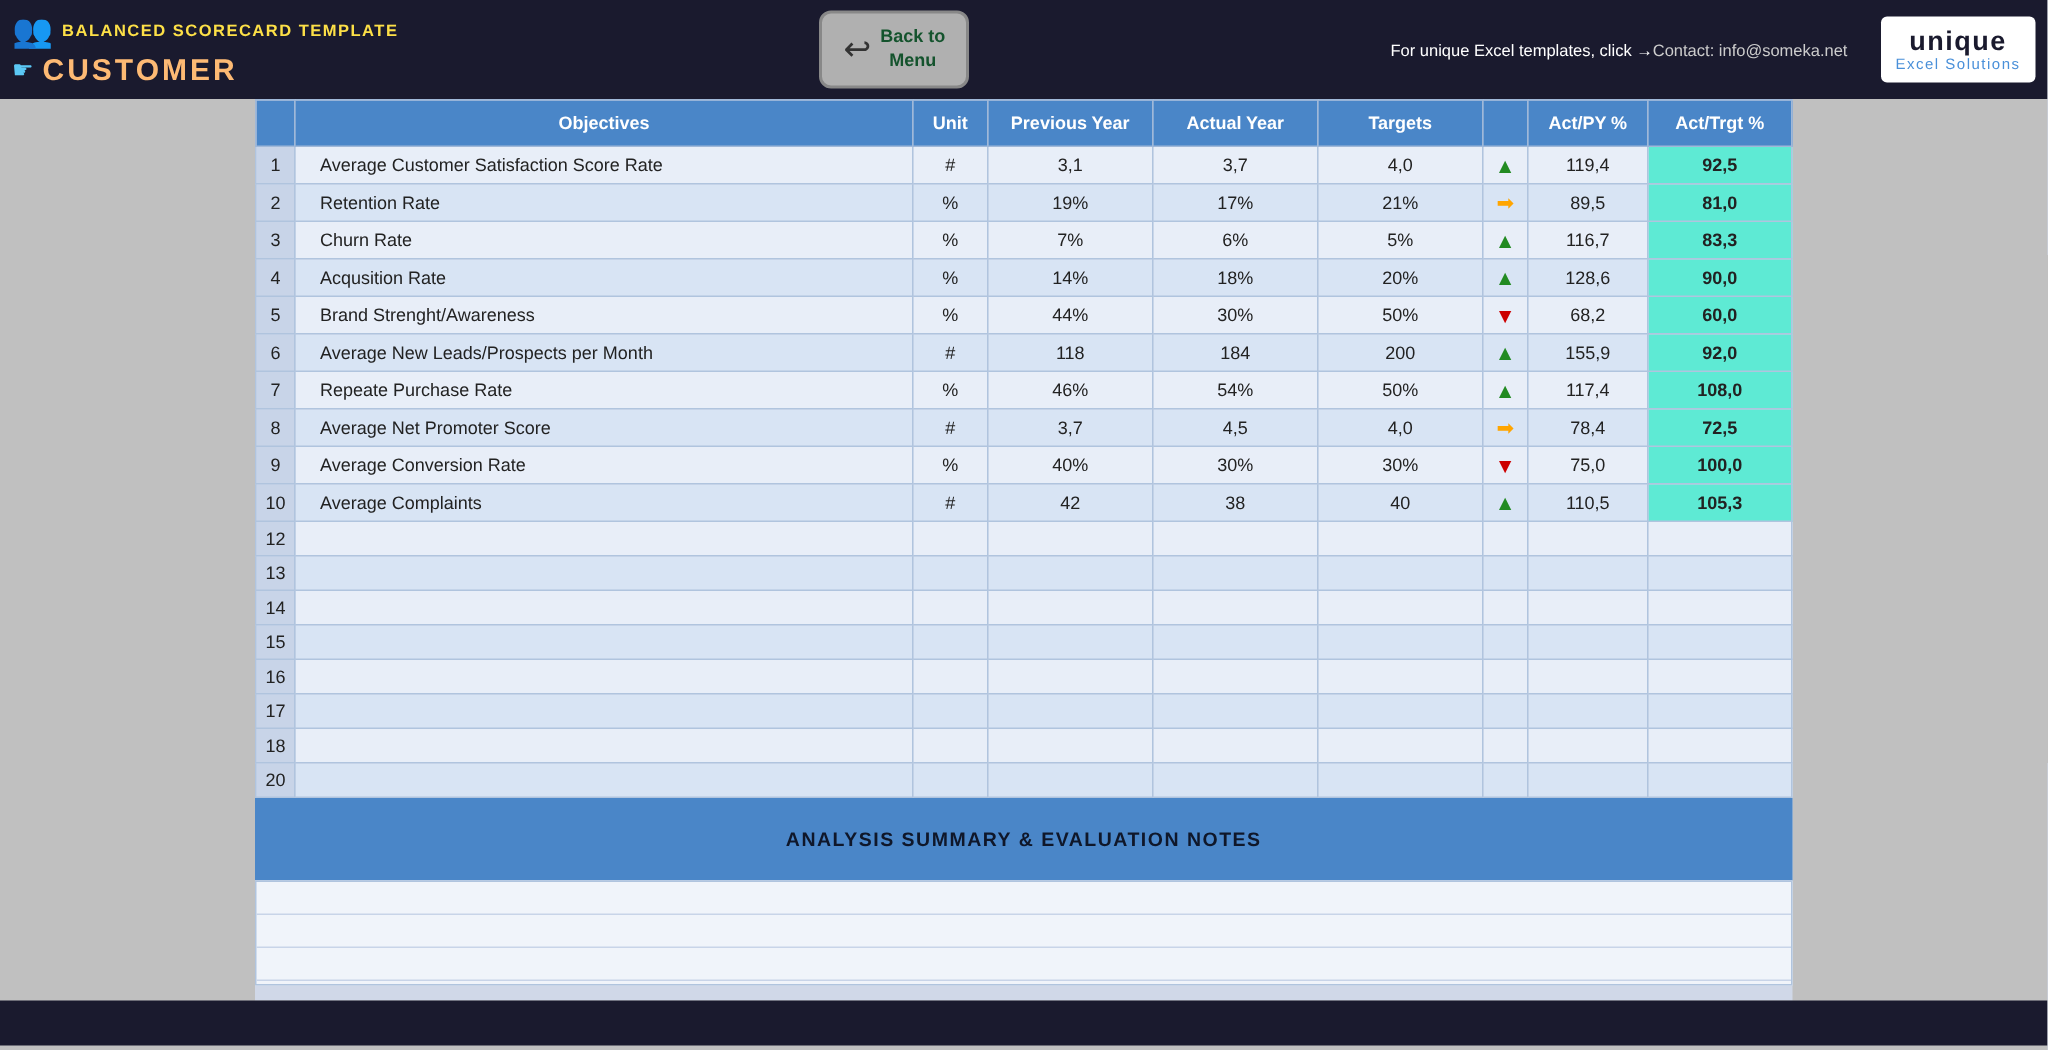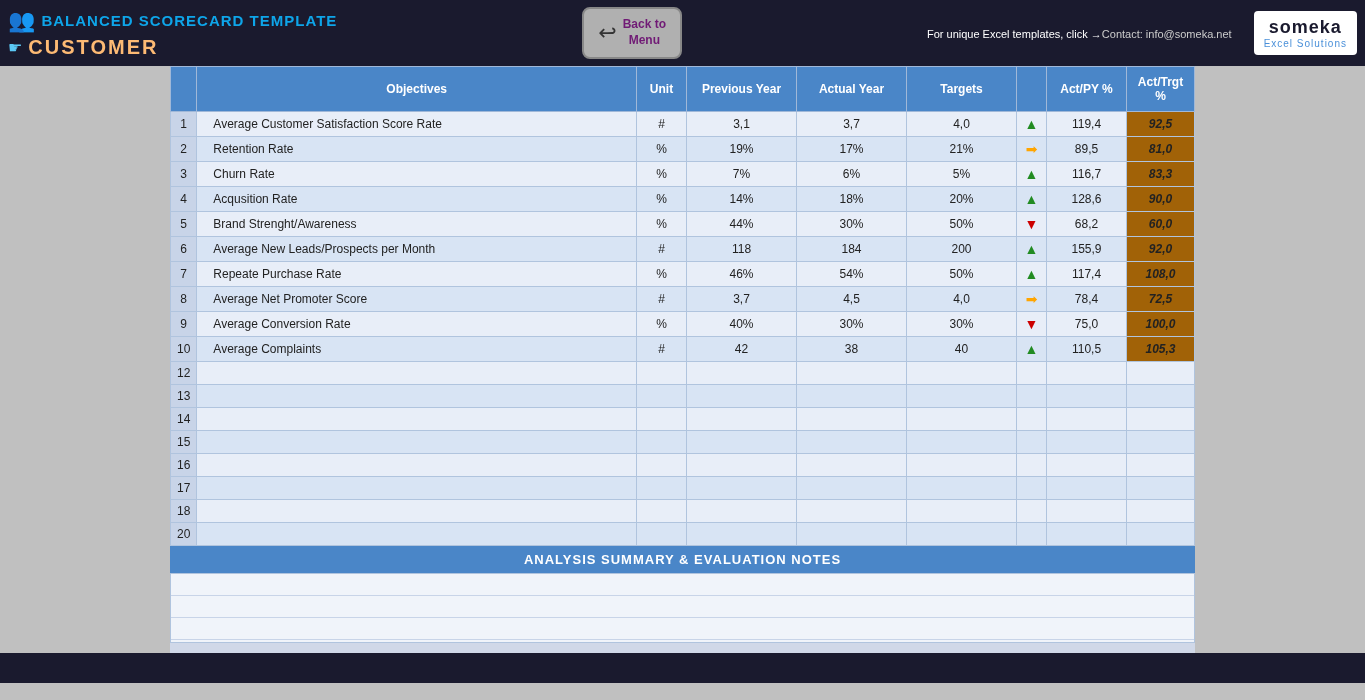--- a/index.html
+++ b/index.html
@@ -29,22 +29,22 @@
     .header-title-row {
       display: flex;
       align-items: center;
       gap: 6px;
     }
     .header-icon-people {
       font-size: 22px;
       color: #f5a623;
     }
     .header-main-title {
-      color: #0ea5e9;
-      font-size: 15px;
+      color: #fde047;
+      font-size: 11px;
       font-weight: bold;
       letter-spacing: 1px;
     }
     .header-subtitle-row {
       display: flex;
       align-items: center;
       gap: 6px;
       margin-top: 2px;
     }
     .header-hand-icon {
@@ -71,21 +71,21 @@
       border: 2px solid #888;
       text-decoration: none;
     }
     .back-arrow {
       font-size: 22px;
       color: #333;
     }
     .back-to-menu-text {
       font-size: 12px;
       font-weight: bold;
-      color: #701a75;
+      color: #14532d;
       text-align: center;
       line-height: 1.3;
     }
 
     .header-right-section {
       display: flex;
       flex-direction: row;
       align-items: flex-end;
       flex: 0 0 auto;
       color: white;
@@ -173,44 +173,43 @@
 
     .row-num {
       color: #555;
       font-size: 11px;
       text-align: right;
       width: 22px;
       background: #c8d4e8;
     }
 
     .act-trgt-cell {
-      background: #a16207;
+      background: #5eead4;
       color: white;
       font-weight: bold;
-      font-style: italic;
     }
 
     .empty-row td {
       height: 20px;
     }
 
     
     .trend-up { color: #228B22; font-size: 14px; }
     .trend-right { color: #FFA500; font-size: 14px; }
     .trend-down { color: #CC0000; font-size: 14px; }
 
     
     .analysis-header {
       background: #4a86c8;
-      color: #ffffff;
+      color: #0f172a;
       text-align: center;
       font-weight: bold;
       font-size: 13px;
       letter-spacing: 1px;
-      padding: 6px;
+      padding: 20px;
     }
     .analysis-body {
       background: #f0f4fa;
       min-height: 70px;
       border: 1px solid #b0c4de;
     }
     .analysis-row {
       border-bottom: 1px solid #c8d4e8;
       height: 22px;
     }
@@ -250,38 +249,38 @@
   <div class="header-spacer"></div>
 
   <div class="header-right-section">
     <div class="header-right-top">
       <span>For unique Excel templates, click →</span>
     </div>
     <div class="header-contact">Contact: info@someka.net</div>
   </div>
 
   <div class="someka-logo">
-    <span class="someka-logo-text">someka</span>
+    <span class="someka-logo-text">unique</span>
     <span class="someka-logo-sub">Excel Solutions</span>
   </div>
 </div>
 
 <div class="main-content">
   <table class="scorecard-table">
     <thead>
       <tr>
         <th style="width:22px"></th>
         <th>Objectives</th>
         <th style="width:50px">Unit</th>
         <th style="width:110px">Previous Year</th>
         <th style="width:110px">Actual Year</th>
         <th style="width:110px">Targets</th>
         <th style="width:30px"></th>
         <th style="width:80px">Act/PY %</th>
-        <th style="width:68px">Act/Trgt %</th>
+        <th style="width:96px">Act/Trgt %</th>
       </tr>
     </thead>
     <tbody id="table-body">
     <tr>
       <td class="row-num">1</td>
       <td class="obj-cell">Average Customer Satisfaction Score Rate</td>
       <td>#</td>
       <td>3,1</td>
       <td>3,7</td>
       <td>4,0</td>

